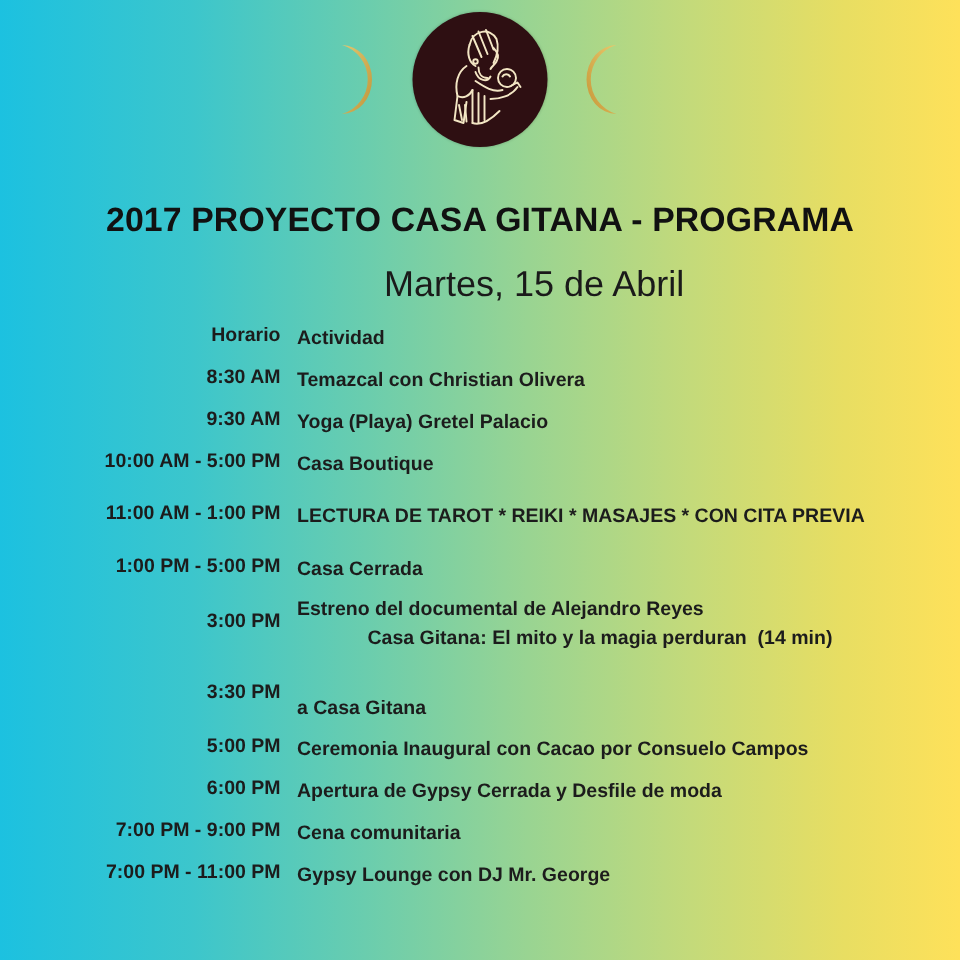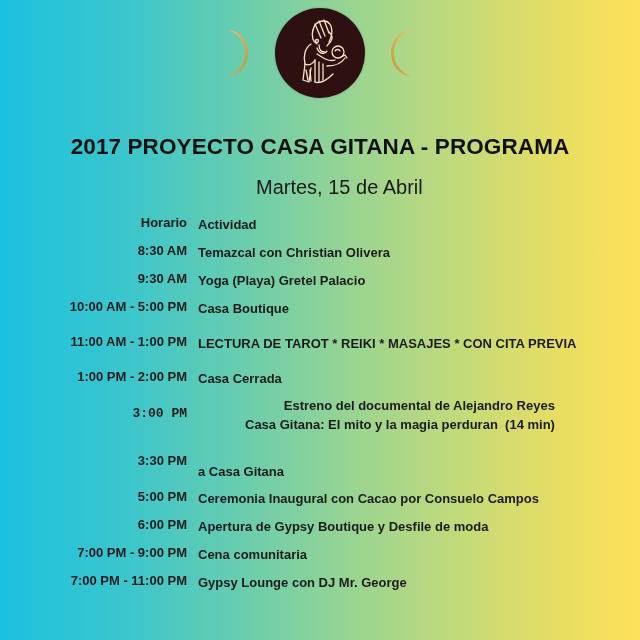--- a/index.html
+++ b/index.html
@@ -49,21 +49,21 @@
       text-align: center;
       font-size: 22.5px;
       font-weight: bold;
       letter-spacing: 0.1px;
       color: #111;
     }
     .subtitle {
       position: absolute;
       top: 176px;
       left: 256px;
-      font-size: 20px;
+      font-size: 24px;
       color: #1a1a1a;
     }
     .schedule {
       position: absolute;
       left: 0;
       top: 0;
       width: 640px;
     }
     .row {
       position: absolute;
@@ -77,21 +77,20 @@
       position: absolute;
       right: 453px; 
       white-space: nowrap;
       text-align: right;
     }
     .row .activity {
       position: absolute;
       left: 198px;
       white-space: nowrap;
       line-height: 19px;
-      text-align: right;
     }
     .row.header-row { font-weight: bold; }
   </style>
 </head>
 <body>
 
 <div class="header">
   <div class="moon moon-left">
     <svg viewBox="0 0 36 50">
       <defs>
@@ -176,28 +175,28 @@
   </div>
 
   <div class="row" style="top:334px;">
     <span class="time">11:00 AM - 1:00 PM</span>
     <span class="activity">
       <span>LECTURA DE TAROT * REIKI * MASAJES * CON CITA PREVIA</span>
     </span>
   </div>
 
   <div class="row" style="top:369px;">
-    <span class="time">1:00 PM - 2:00 PM</span>
+    <span class="time">1:00 PM - 5:00 PM</span>
     <span class="activity">
       <span>Casa Cerrada</span>
     </span>
   </div>
 
   <div class="row" style="top:396px;">
-    <span class="time" style="top:10px;font-family:Liberation Mono, monospace;">3:00 PM</span>
+    <span class="time" style="top:10px;">3:00 PM</span>
     <span class="activity">
       <span>Estreno del documental de Alejandro Reyes</span><br>
       <span style="white-space:pre;margin-left:47px;">Casa Gitana: El mito y la magia perduran  (14 min)</span>
     </span>
   </div>
 
   <div class="row" style="top:443px;">
     <span class="time" style="top:10px;text-align:center;">3:30 PM</span>
     <span class="activity">
       <br>
@@ -208,21 +207,21 @@
   <div class="row" style="top:489px;">
     <span class="time">5:00 PM</span>
     <span class="activity">
       <span>Ceremonia Inaugural con Cacao por Consuelo Campos</span>
     </span>
   </div>
 
   <div class="row" style="top:517px;">
     <span class="time">6:00 PM</span>
     <span class="activity">
-      <span>Apertura de Gypsy Boutique y Desfile de moda</span>
+      <span>Apertura de Gypsy Cerrada y Desfile de moda</span>
     </span>
   </div>
 
   <div class="row" style="top:545px;">
     <span class="time">7:00 PM - 9:00 PM</span>
     <span class="activity">
       <span>Cena comunitaria</span>
     </span>
   </div>
 

